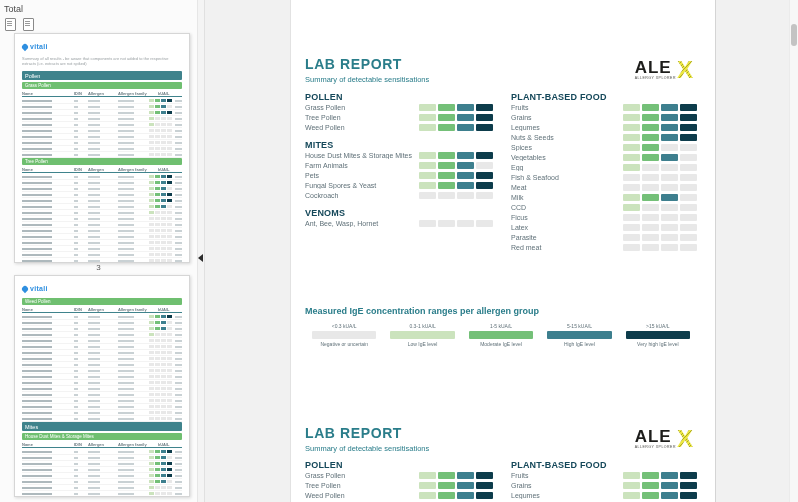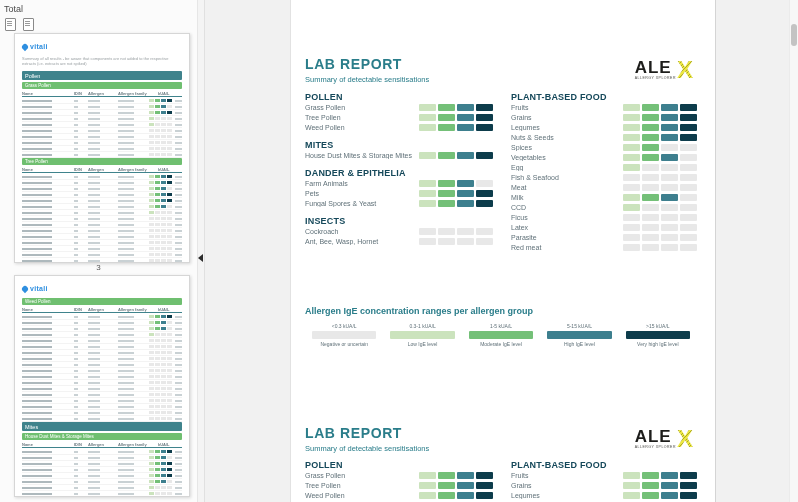--- a/index.html
+++ b/index.html
@@ -918,21 +918,20 @@
               <span class="row-label">House Dust Mites &amp; Storage Mites</span>
               <span class="bar-group">
                 <span class="bk" style="background: rgb(203, 227, 189);"></span>
                 <span class="bk" style="background: rgb(116, 192, 120);"></span>
                 <span class="bk" style="background: rgb(61, 127, 142);"></span>
                 <span class="bk" style="background: rgb(13, 60, 75);"></span>
               </span>
             </div>
           </div>
           <div class="section">
-            <div class="sec-h">DANDER &amp; EPITHELIA</div>
             <div class="row">
               <span class="row-label">Farm Animals</span>
               <span class="bar-group">
                 <span class="bk" style="background: rgb(203, 227, 189);"></span>
                 <span class="bk" style="background: rgb(116, 192, 120);"></span>
                 <span class="bk" style="background: rgb(61, 127, 142);"></span>
                 <span class="bk" style="background: rgb(232, 232, 232);"></span>
               </span>
             </div>
             <div class="row">
@@ -950,32 +949,32 @@
               <span class="row-label">Fungal Spores &amp; Yeast</span>
               <span class="bar-group">
                 <span class="bk" style="background: rgb(203, 227, 189);"></span>
                 <span class="bk" style="background: rgb(116, 192, 120);"></span>
                 <span class="bk" style="background: rgb(61, 127, 142);"></span>
                 <span class="bk" style="background: rgb(13, 60, 75);"></span>
               </span>
             </div>
           </div>
           <div class="section">
-            <div class="sec-h">INSECTS</div>
             <div class="row">
               <span class="row-label">Cockroach</span>
               <span class="bar-group">
                 <span class="bk" style="background: rgb(232, 232, 232);"></span>
                 <span class="bk" style="background: rgb(232, 232, 232);"></span>
                 <span class="bk" style="background: rgb(232, 232, 232);"></span>
                 <span class="bk" style="background: rgb(232, 232, 232);"></span>
               </span>
             </div>
           </div>
           <div class="section">
+            <div class="sec-h">VENOMS</div>
             <div class="row">
               <span class="row-label">Ant, Bee, Wasp, Hornet</span>
               <span class="bar-group">
                 <span class="bk" style="background: rgb(232, 232, 232);"></span>
                 <span class="bk" style="background: rgb(232, 232, 232);"></span>
                 <span class="bk" style="background: rgb(232, 232, 232);"></span>
                 <span class="bk" style="background: rgb(232, 232, 232);"></span>
               </span>
             </div>
           </div>
@@ -1120,21 +1119,21 @@
                 <span class="bk" style="background: rgb(232, 232, 232);"></span>
                 <span class="bk" style="background: rgb(232, 232, 232);"></span>
                 <span class="bk" style="background: rgb(232, 232, 232);"></span>
               </span>
             </div>
           </div>
         </div>
     </div>
 
     <div id="legend">
-      <div class="lg-h">Allergen IgE concentration ranges per allergen group</div>
+      <div class="lg-h">Measured IgE concentration ranges per allergen group</div>
       <div class="lg-items" id="legend-items">
           <div class="lg-item">
             <div class="lg-range">&lt;0.3 kUA/L</div>
             <div class="lg-bar" style="background: rgb(232, 232, 232);"></div>
             <div class="lg-label">Negative or uncertain</div>
           </div>
           <div class="lg-item">
             <div class="lg-range">0.3-1 kUA/L</div>
             <div class="lg-bar" style="background: rgb(203, 227, 189);"></div>
             <div class="lg-label">Low IgE level</div>

